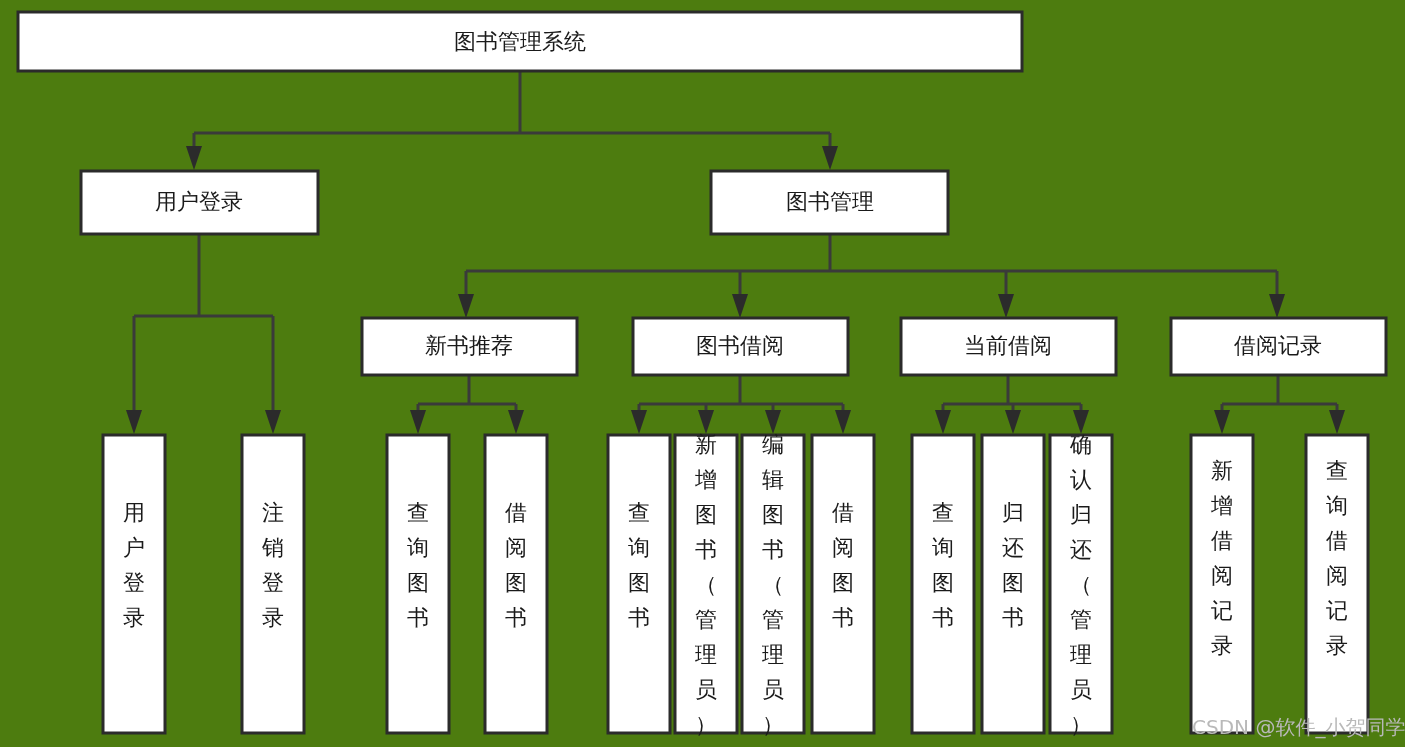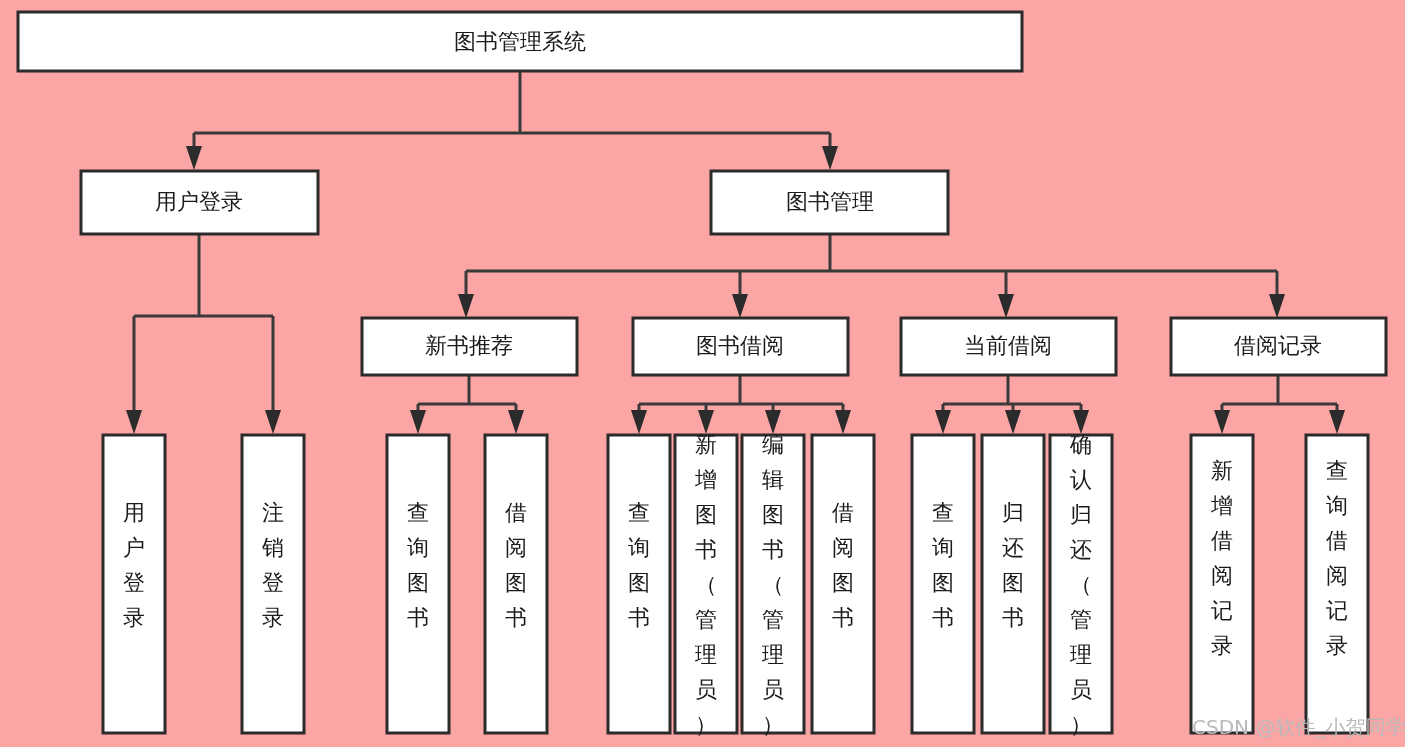--- a/index.html
+++ b/index.html
@@ -8,21 +8,21 @@
     padding: 0;
     background: #ffffff;
   }
   body {
     font-family: "DejaVu Sans", "Liberation Sans", sans-serif;
   }
   #diagram-root {
     position: relative;
     width: 1405px;
     height: 747px;
-    background: #fca5a5;
+    background: #4d7c0f;
     overflow: hidden;
   }
   svg.diagram-canvas {
     position: absolute;
     left: 0;
     top: 0;
     width: 1405px;
     height: 747px;
     display: block;
   }

